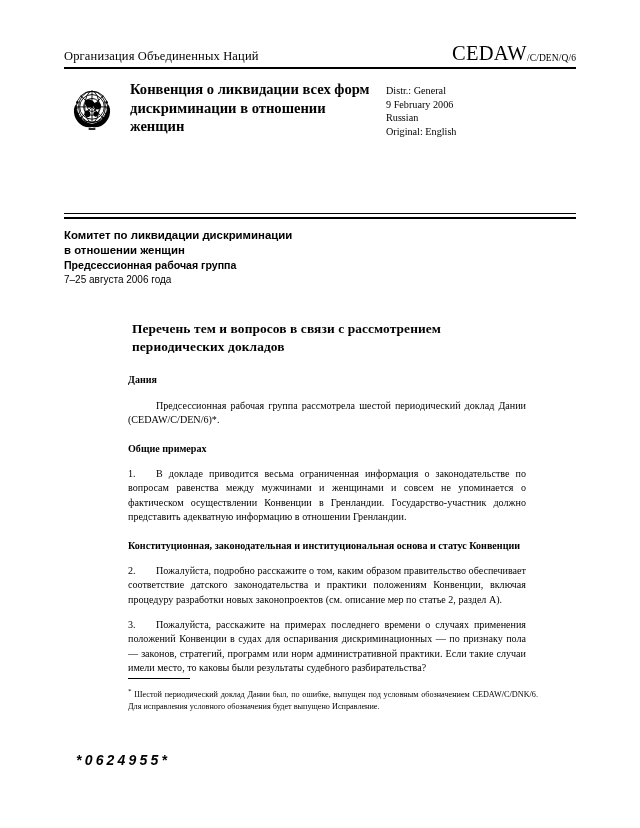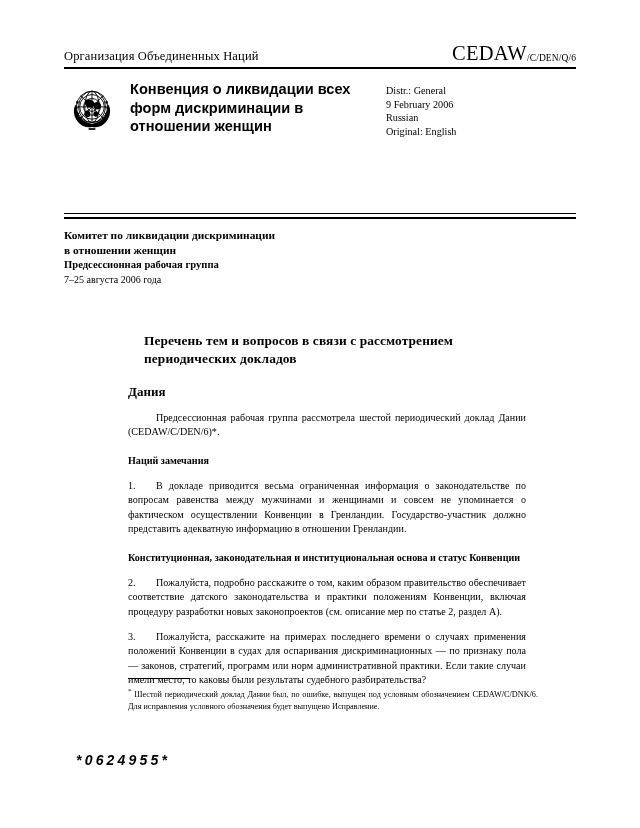--- a/index.html
+++ b/index.html
@@ -70,21 +70,21 @@
     display: flex;
     margin-top: 9px;
   }
   .emblem-cell {
     width: 66px;
     flex: 0 0 66px;
     padding-top: 2px;
   }
   .conv-title {
     flex: 1 1 auto;
-    font-family: Liberation Sans, sans-serif;
+    font-family: Liberation Serif, serif;
     font-weight: bold;
     font-size: 14.6px;
     line-height: 18.5px;
     padding-top: 2px;
     max-width: 250px;
   }
   .distr-cell {
     flex: 0 0 170px;
     width: 170px;
     font-family: "Liberation Serif", "DejaVu Serif", serif;
@@ -109,21 +109,21 @@
     height: 2px;
     background: #000;
   }
 
   
   .committee {
     position: absolute;
     left: 64px;
     top: 228px;
     width: 430px;
-    font-family: Liberation Serif, serif;
+    font-family: Liberation Sans, sans-serif;
   }
   .committee-line {
     font-size: 10.6px;
     line-height: 14.2px;
     font-weight: bold;
   }
   .committee-line.big {
     font-size: 11.4px;
     line-height: 15px;
   }
@@ -139,27 +139,27 @@
     position: absolute;
     left: 128px;
     top: 316px;
     width: 410px;
   }
   h1.doc-title {
     font-family: "Liberation Serif", "DejaVu Serif", serif;
     font-weight: bold;
     font-size: 13.4px;
     line-height: 17.5px;
-    margin: 16px;
+    margin: 4px;
     letter-spacing: 0.1px;
   }
   h2.country {
     font-family: "Liberation Serif", "DejaVu Serif", serif;
     font-weight: bold;
-    font-size: 13px;
+    font-size: 10px;
     line-height: 16px;
     margin: 17px 0 0 0;
   }
   p.para {
     font-family: "Liberation Serif", "DejaVu Serif", serif;
     font-size: 10.1px;
     line-height: 14.4px;
     margin: 11px 12px 0 0;
     text-align: justify;
     text-justify: inter-word;
@@ -315,21 +315,21 @@
   </div>
 
   <div class="body-col">
 
     <h1 class="doc-title">Перечень тем и вопросов в связи с рассмотрением периодических докладов</h1>
 
     <h2 class="country">Дания</h2>
 
     <p class="para indent">Предсессионная рабочая группа рассмотрела шестой периодический доклад Дании (CEDAW/C/DEN/6)*.</p>
 
-    <h3 class="sub">Наций замечания</h3>
+    <h3 class="sub">Общие примерах</h3>
 
     <p class="para numbered">
       <span class="num">1.</span><span>В докладе приводится весьма ограниченная информация о законодательстве по вопросам равенства между мужчинами и женщинами и совсем не упоминается о фактическом осуществлении Конвенции в Гренландии. Государство-участник должно представить адекватную информацию в отношении Гренландии.</span>
     </p>
 
     <h3 class="sub">Конституционная, законодательная и институциональная основа и статус Конвенции</h3>
 
     <p class="para numbered">
       <span class="num">2.</span><span>Пожалуйста, подробно расскажите о том, каким образом правительство обеспечивает соответствие датского законодательства и практики положениям Конвенции, включая процедуру разработки новых законопроектов (см. описание мер по статье 2, раздел A).</span>
     </p>

